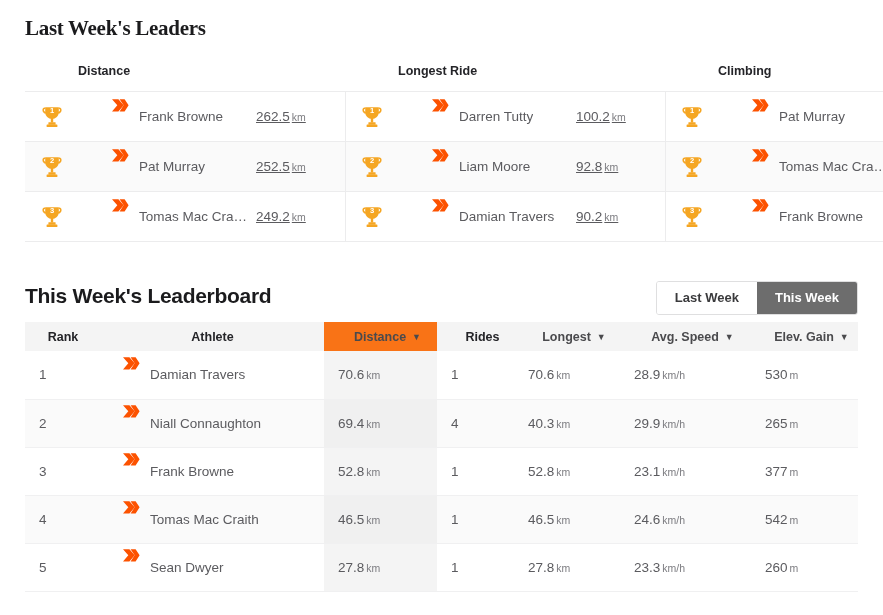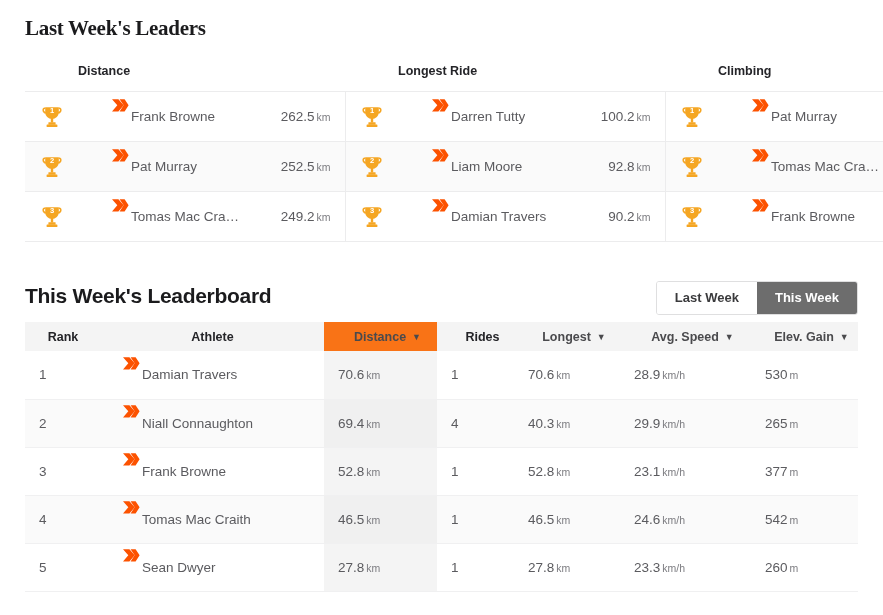--- a/index.html
+++ b/index.html
@@ -55,29 +55,29 @@
   #leaders-table tr.alt td { background: #fafafa; }
 
   .col-trophy  { width: 53px; }
   .col-name    { width: 178px; }
   .col-val     { width: 89px; }
 
   td.divider-left { border-left: 1px solid #ececed; }
 
   .trophy-cell { text-align: center; }
   .name-cell   { padding-left: 12px !important; }
-  .val-cell    { text-align: right; padding-right: 14px !important; white-space: nowrap; }
+  .val-cell    { text-align: left; padding-right: 14px !important; white-space: nowrap; text-decoration: underline; }
 
   .unit { font-size: 10.5px; color: #7c7c80; margin-left: 2px; }
 
   
   .trophy { display: inline-block; width: 26px; height: 26px; vertical-align: middle; }
 
   
-  .athlete { display: flex; align-items: center; gap: 9px; }
+  .athlete { display: flex; align-items: center; gap: 17px; }
   .avatar-wrap { position: relative; width: 32px; height: 32px; flex: none; }
   .avatar {
     width: 32px; height: 32px; border-radius: 50%;
     overflow: hidden; position: relative;
     background: #9aa0a6;
   }
   .avatar .a-top { position: absolute; inset: 0 0 45% 0; }
   .avatar .a-bot { position: absolute; inset: 55% 0 0 0; }
   .badge {
     position: absolute; right: -7px; top: -3px;

